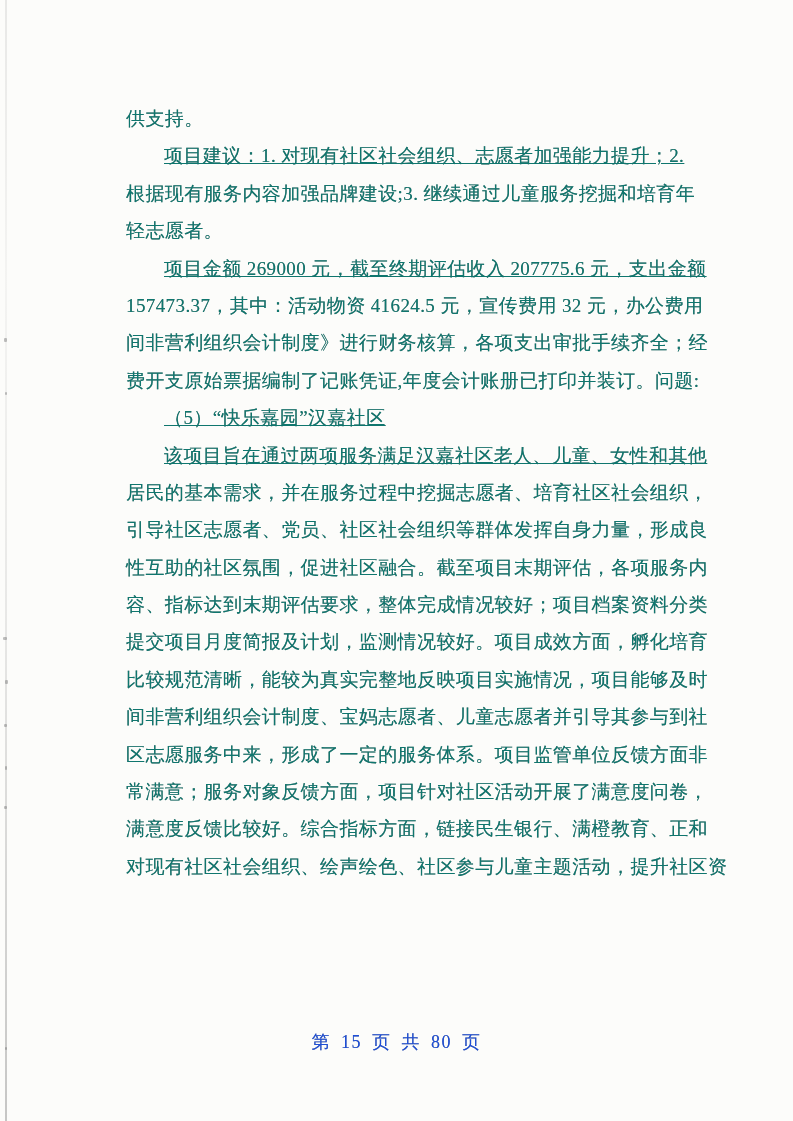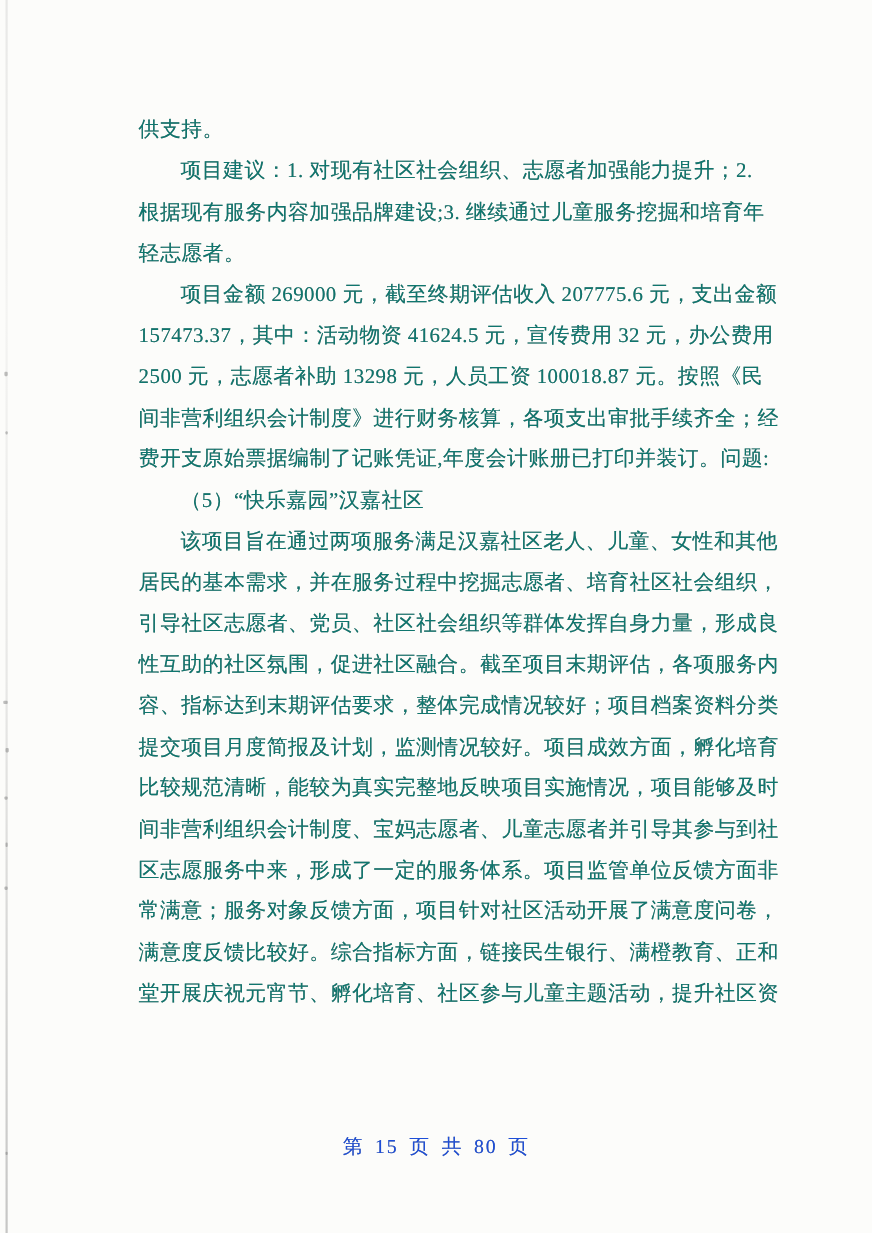--- a/index.html
+++ b/index.html
@@ -46,20 +46,21 @@
     font-size: 19px;
     line-height: 37.4px;
     height: 37.4px;
     color: #0f766e;
     letter-spacing: 0.4px;
     white-space: pre;
     text-shadow: 0 0 0.5px rgba(80,80,80,0.65);
   }
   .line.indent {
     padding-left: 38px;
+    text-decoration: underline;
   }
   .footer {
     position: absolute;
     left: 0;
     top: 1030px;
     width: 100%;
     text-align: center;
     font-size: 18px;
     color: #1d4ed8;
     letter-spacing: 1.5px;
@@ -82,33 +83,32 @@
   <div class="speck" style="left:4px; top:806px; width:3px; height:3px;"></div>
   <div class="speck" style="left:5px; top:1047px; width:2px; height:3px;"></div>
 
   <div class="doc-body">
       <div class="line">供支持。</div>
       <div class="line indent">项目建议：1. 对现有社区社会组织、志愿者加强能力提升；2.</div>
       <div class="line">根据现有服务内容加强品牌建设;3. 继续通过儿童服务挖掘和培育年</div>
       <div class="line">轻志愿者。</div>
       <div class="line indent">项目金额 269000 元，截至终期评估收入 207775.6 元，支出金额</div>
       <div class="line">157473.37，其中：活动物资 41624.5 元，宣传费用 32 元，办公费用</div>
-      <div class="line">2500 元，志愿者补助 13298 元，人员工资 100018.87 元。按照《民</div>
       <div class="line">间非营利组织会计制度》进行财务核算，各项支出审批手续齐全；经</div>
       <div class="line">费开支原始票据编制了记账凭证,年度会计账册已打印并装订。问题:</div>
       <div class="line indent">（5）“快乐嘉园”汉嘉社区</div>
       <div class="line indent">该项目旨在通过两项服务满足汉嘉社区老人、儿童、女性和其他</div>
       <div class="line">居民的基本需求，并在服务过程中挖掘志愿者、培育社区社会组织，</div>
       <div class="line">引导社区志愿者、党员、社区社会组织等群体发挥自身力量，形成良</div>
       <div class="line">性互助的社区氛围，促进社区融合。截至项目末期评估，各项服务内</div>
       <div class="line">容、指标达到末期评估要求，整体完成情况较好；项目档案资料分类</div>
       <div class="line">提交项目月度简报及计划，监测情况较好。项目成效方面，孵化培育</div>
       <div class="line">比较规范清晰，能较为真实完整地反映项目实施情况，项目能够及时</div>
       <div class="line">间非营利组织会计制度、宝妈志愿者、儿童志愿者并引导其参与到社</div>
       <div class="line">区志愿服务中来，形成了一定的服务体系。项目监管单位反馈方面非</div>
       <div class="line">常满意；服务对象反馈方面，项目针对社区活动开展了满意度问卷，</div>
       <div class="line">满意度反馈比较好。综合指标方面，链接民生银行、满橙教育、正和</div>
-      <div class="line">堂开展庆祝元宵节、孵化培育、社区参与儿童主题活动，提升社区资</div>
+      <div class="line">对现有社区社会组织、绘声绘色、社区参与儿童主题活动，提升社区资</div>
     </div>
 
   <div class="footer">第 15 页 共 80 页</div>
 
 </div>
 
 </body></html>

